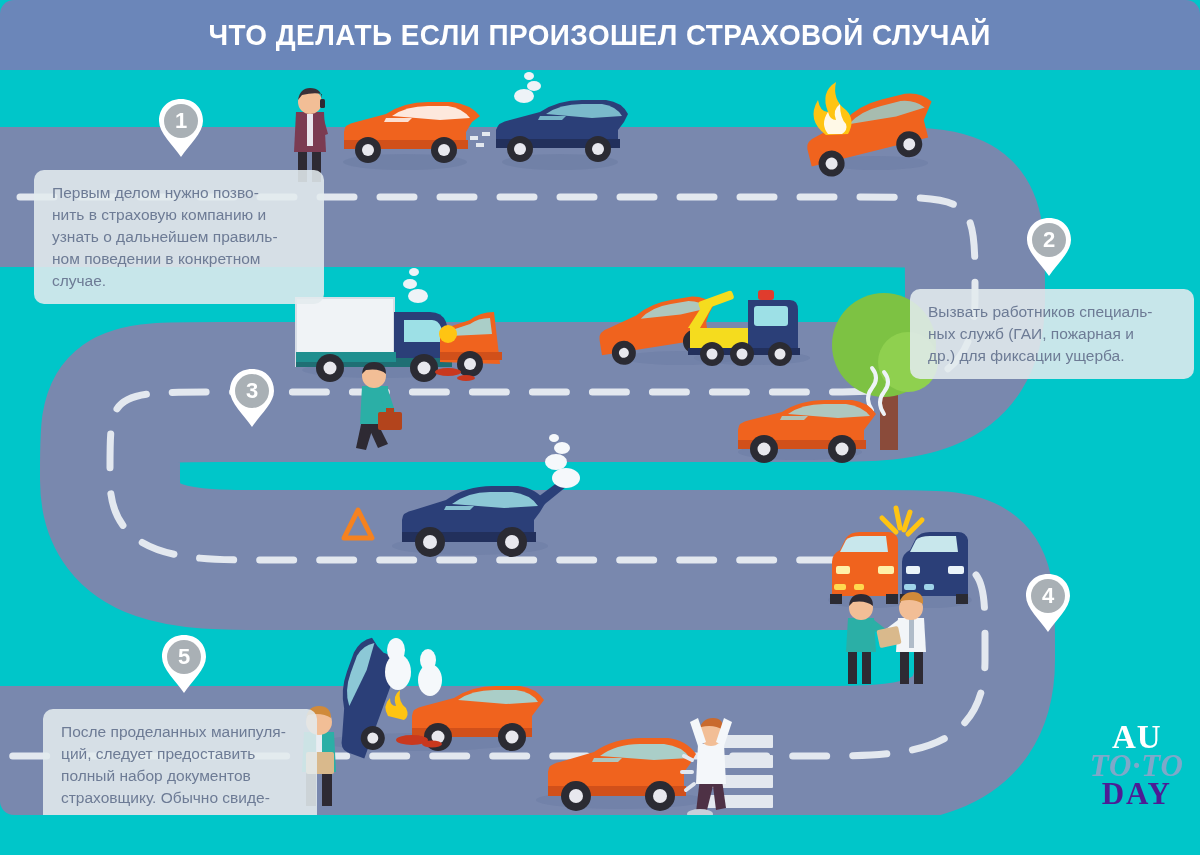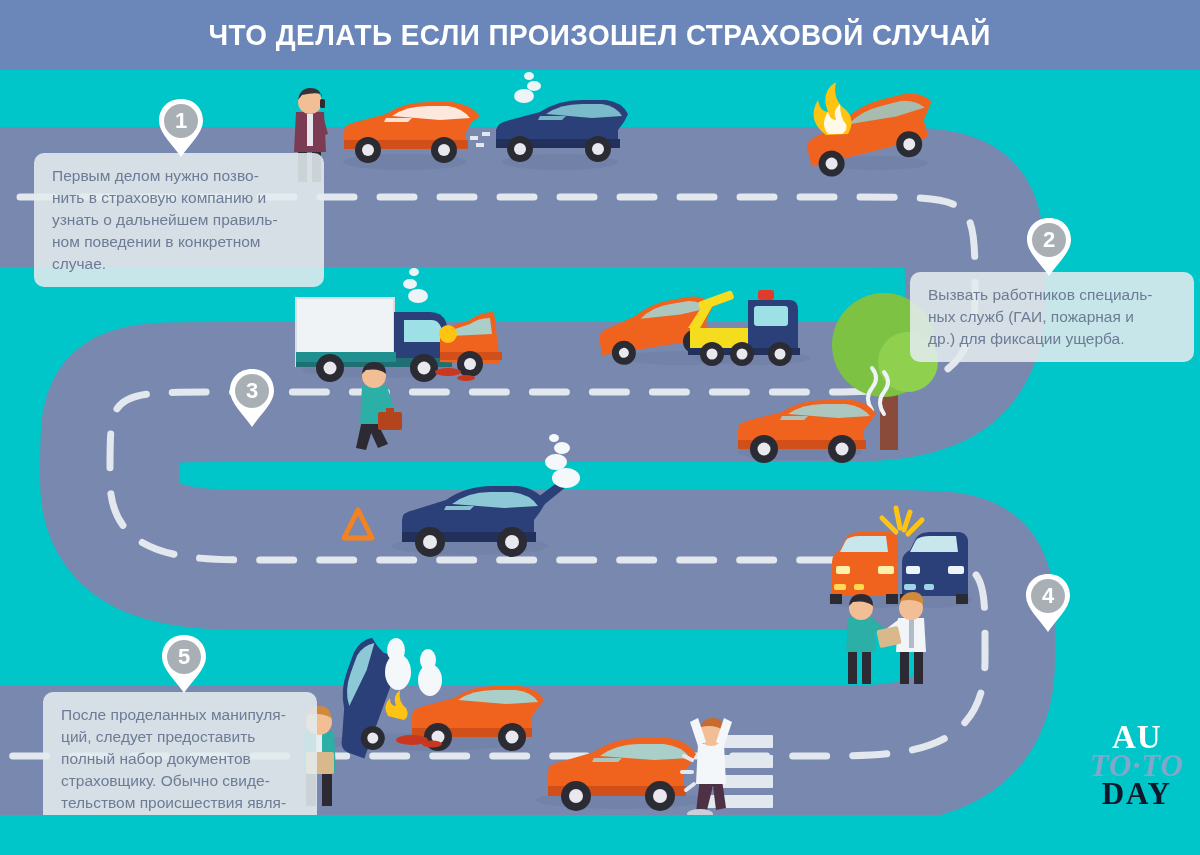--- a/index.html
+++ b/index.html
@@ -2,21 +2,21 @@
 <html><head>
 <meta charset="utf-8">
 <title>Что делать если произошел страховой случай</title>
 <style>
   html,body{margin:0;padding:0;}
   body{
     width:1200px;height:855px;overflow:hidden;
     font-family:"Liberation Sans","DejaVu Sans",sans-serif;
     background:#00C6C9;position:relative;
   }
-  .stage{position:absolute;left:0;top:0;width:1200px;height:815px;overflow:hidden;}
+  .stage{position:absolute;left:0;top:0;width:1200px;height:815px;overflow:hidden;border-radius:14px;}
 
   
   .header{
     position:absolute;left:0;top:0;width:1200px;height:70px;
     background:#6B86B9;
     display:flex;align-items:center;justify-content:center;
     z-index:40;
   }
   .header-title{
     color:#ffffff;font-size:30px;font-weight:bold;letter-spacing:0.5px;
@@ -35,20 +35,21 @@
   .callout{
     position:absolute;z-index:30;
     background:rgba(226,235,238,0.88);
     border-radius:10px;
     padding:12px 16px 12px 18px;
     color:#6D7B95;
     font-size:15.5px;line-height:1.42;
     font-family:"Liberation Sans","DejaVu Sans",sans-serif;
     box-sizing:border-box;
     white-space:pre-line;
+    margin-top:17px;
   }
 
   
   .pin{position:absolute;z-index:35;width:48px;height:62px;}
   .pin .pin-num{
     position:absolute;left:0;top:0;width:48px;height:48px;
     display:flex;align-items:center;justify-content:center;
     color:#ffffff;font-size:22px;font-weight:bold;
     font-family:"Liberation Sans","DejaVu Sans",sans-serif;
     z-index:2;
@@ -56,21 +57,21 @@
 
   
   .logo{
     position:absolute;right:16px;bottom:6px;z-index:45;
     text-align:center;line-height:0.92;
     font-family:"Liberation Serif","DejaVu Serif",serif;
     color:#ffffff;font-weight:bold;
   }
   .logo .l1{font-size:33px;letter-spacing:1px;display:block;}
   .logo .l2{font-size:31px;letter-spacing:1px;display:block;color:#7FA8C9;font-style:italic;text-align:center;}
-  .logo .l3{font-size:31px;letter-spacing:2px;display:block;color:#0f172a;}
+  .logo .l3{font-size:31px;letter-spacing:2px;display:block;color:#4c1d95;}
 </style>
 </head>
 <body>
 
 <div class="stage">
 
   <div class="header">
     <div class="header-title">ЧТО ДЕЛАТЬ ЕСЛИ ПРОИЗОШЕЛ СТРАХОВОЙ СЛУЧАЙ</div>
   </div>
 

